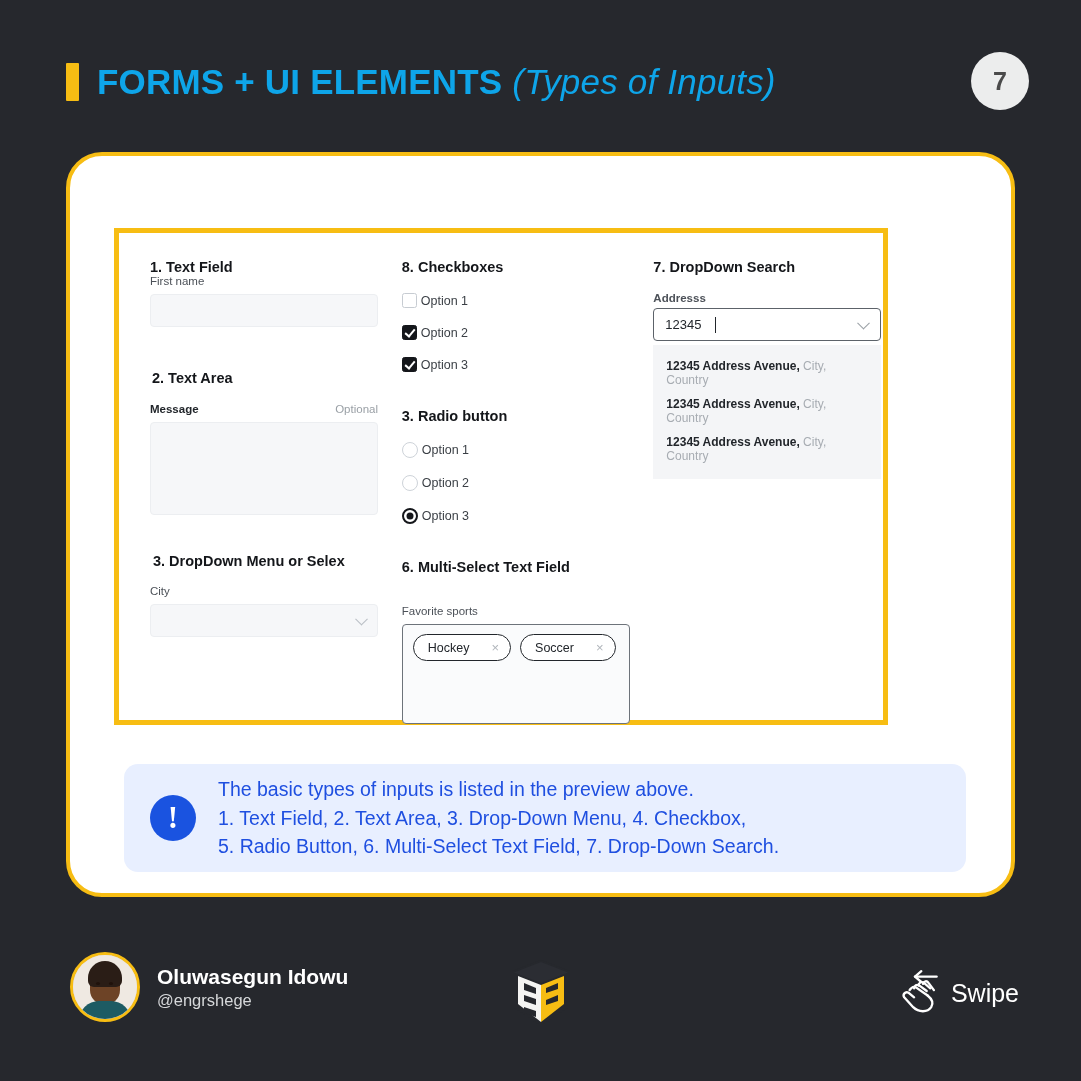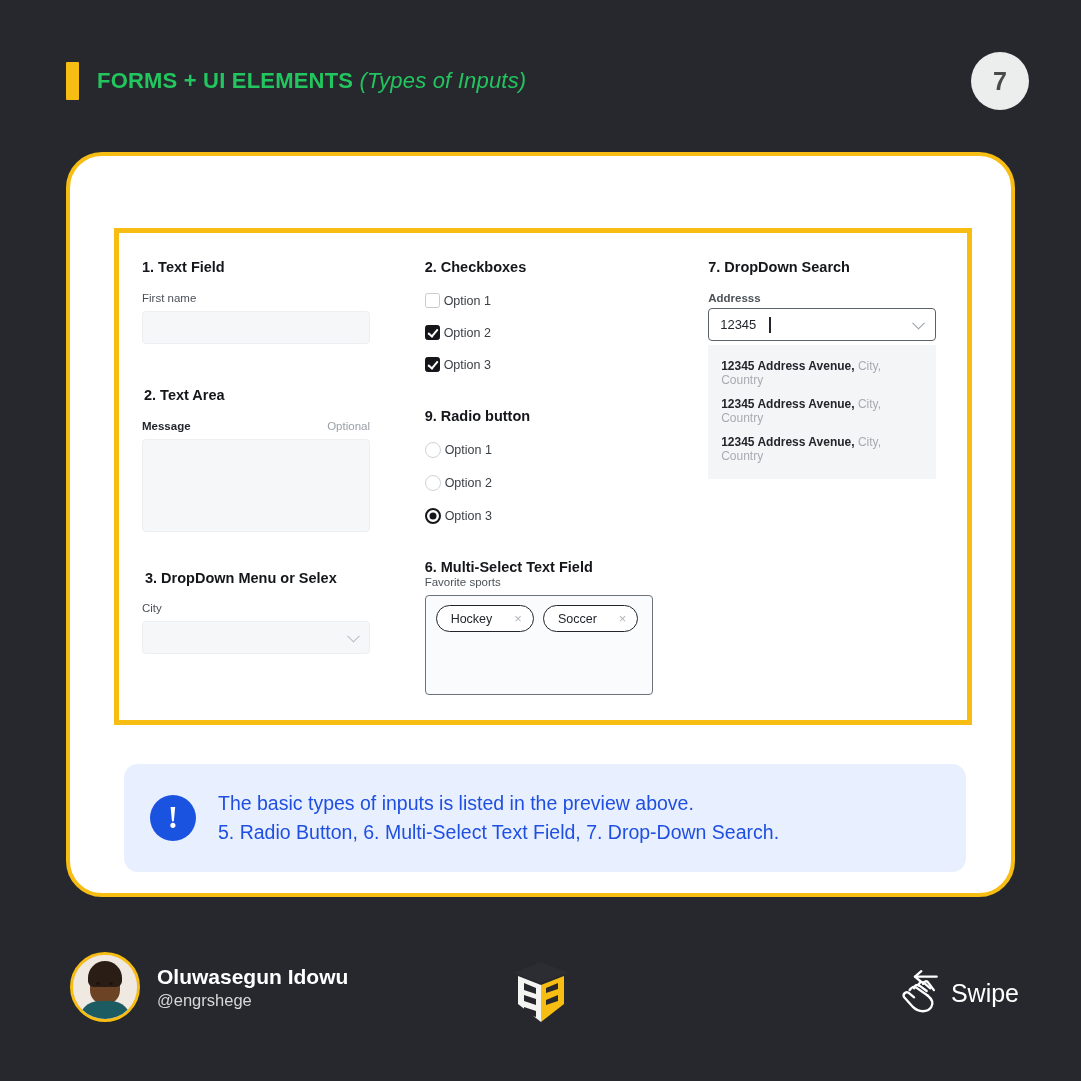--- a/index.html
+++ b/index.html
@@ -7,43 +7,43 @@
     width: 1081px; height: 1081px;
     background: #26282d;
     font-family: "Liberation Sans", sans-serif;
     overflow: hidden;
   }
   .slide { position: relative; width: 1081px; height: 1081px; background: #26282d; }
 
   
   .header { position: absolute; left: 66px; top: 62px; display: flex; align-items: center; gap: 18px; }
   .accent-bar { width: 13px; height: 38px; background: #f7bd13; border-radius: 1px; }
-  .header-title { color: #22c55e; font-size: 22px; font-weight: bold; letter-spacing: .2px; white-space: nowrap; }
+  .header-title { color: #0ea5e9; font-size: 35px; font-weight: bold; letter-spacing: .2px; white-space: nowrap; }
   .header-title .sub { font-style: italic; font-weight: normal; }
   .page-badge {
     position: absolute; right: 52px; top: 52px;
     width: 58px; height: 58px; border-radius: 50%;
     background: #eceded; color: #4a4a4a;
     font-size: 25px; font-weight: bold;
     display: flex; align-items: center; justify-content: center;
   }
 
   
   .card {
     position: absolute; left: 66px; top: 152px;
     width: 949px; height: 745px;
     background: #ffffff; border: 4px solid #f7bd13; border-radius: 36px;
   }
 
   
   .preview {
     position: absolute; left: 44px; top: 72px;
-    width: 858px; height: 497px;
+    width: 774px; height: 497px;
     border: 5px solid #f7bd13; background: #ffffff;
-    display: flex; padding: 26px 0 0 0;
+    display: flex; padding: 26px 0 0 8px;
   }
   .col { position: relative; }
   .col-1 { width: 300px; padding-left: 23px; }
   .col-2 { width: 296px; padding-left: 9px; }
   .col-3 { width: 262px; padding-left: 0px; }
 
   .sec-title { font-size: 14.5px; font-weight: bold; color: #14161a; }
   .fld-label { font-size: 11.5px; color: #4c5158; }
   .fld-label.strong { font-weight: bold; color: #22262b; }
   .fld-optional { font-size: 11.5px; color: #9aa0a6; }
@@ -158,69 +158,69 @@
     </div>
   </div>
   <div class="page-badge">7</div>
 
   <div class="card">
 
     <div class="preview">
 
       <div class="col col-1">
         <div class="sec-title">1. Text Field</div>
-        <div class="fld-label" style="margin-top:17px;">First name</div>
+        <div class="fld-label" style="">First name</div>
         <div class="input-box text-input" style="margin-top:7px;width:228px;"></div>
 
         <div class="sec-title" style="margin-top:43px;margin-left:2px;">2. Text Area</div>
         <div class="label-row" style="margin-top:17px;width:228px;">
           <span class="fld-label strong">Message</span>
           <span class="fld-optional">Optional</span>
         </div>
         <div class="input-box textarea-input" style="margin-top:7px;width:228px;"></div>
 
         <div class="sec-title" style="margin-top:38px;margin-left:3px;">3. DropDown Menu or Selex</div>
         <div class="fld-label" style="margin-top:16px;">City</div>
         <div class="input-box select-input" style="margin-top:7px;width:228px;">
           <span class="chevron"></span>
         </div>
       </div>
 
       <div class="col col-2">
-        <div class="sec-title">2. Checkboxes</div>
+        <div class="sec-title">8. Checkboxes</div>
 
         <div class="opt-row" style="margin-top:18px;">
           <span class="cbox"></span>
           <span class="opt-label">Option 1</span>
         </div>
         <div class="opt-row" style="margin-top:17px;">
           <span class="cbox checked"></span>
           <span class="opt-label">Option 2</span>
         </div>
         <div class="opt-row" style="margin-top:17px;">
           <span class="cbox checked"></span>
           <span class="opt-label">Option 3</span>
         </div>
 
-        <div class="sec-title" style="margin-top:36px;">9. Radio button</div>
+        <div class="sec-title" style="margin-top:36px;">3. Radio button</div>
         <div class="opt-row" style="margin-top:18px;">
           <span class="radio"></span>
           <span class="opt-label">Option 1</span>
         </div>
         <div class="opt-row" style="margin-top:17px;">
           <span class="radio"></span>
           <span class="opt-label">Option 2</span>
         </div>
         <div class="opt-row" style="margin-top:17px;">
           <span class="radio selected"></span>
           <span class="opt-label">Option 3</span>
         </div>
 
         <div class="sec-title" style="margin-top:35px;">6. Multi-Select Text Field</div>
-        <div class="fld-label" style="margin-top:1px;">Favorite sports</div>
+        <div class="fld-label" style="margin-top:30px;">Favorite sports</div>
         <div class="multi-box" style="margin-top:7px;width:228px;">
           <span class="pill">
             <span>Hockey</span>
             <span class="pill-x">×</span>
           </span>
           <span class="pill">
             <span>Soccer</span>
             <span class="pill-x">×</span>
           </span>
           <span class="caret"></span>
@@ -249,20 +249,21 @@
             <span class="suggest-sub">City, Country</span>
           </div>
         </div>
       </div>
     </div>
 
     <div class="callout">
       <div class="callout-icon">!</div>
       <div class="callout-lines">
         <div>The basic types of inputs is listed in the preview above.</div>
+        <div>1. Text Field, 2. Text Area, 3. Drop-Down Menu, 4. Checkbox,</div>
         <div>5. Radio Button, 6. Multi-Select Text Field,  7. Drop-Down Search.</div>
       </div>
     </div>
   </div>
 
   <div class="footer-profile">
     <div class="avatar">
       <span class="av-bg"></span>
       <span class="av-face"></span>
       <span class="av-hair"></span>

